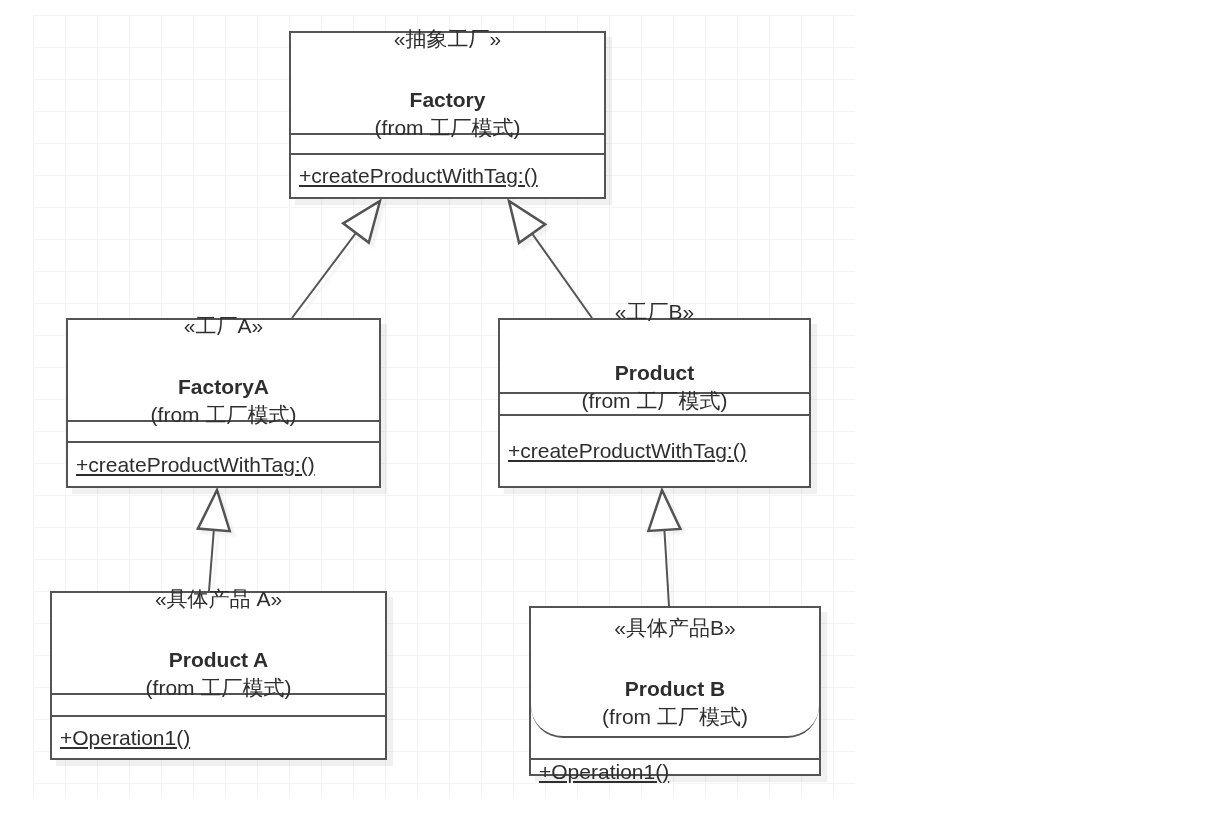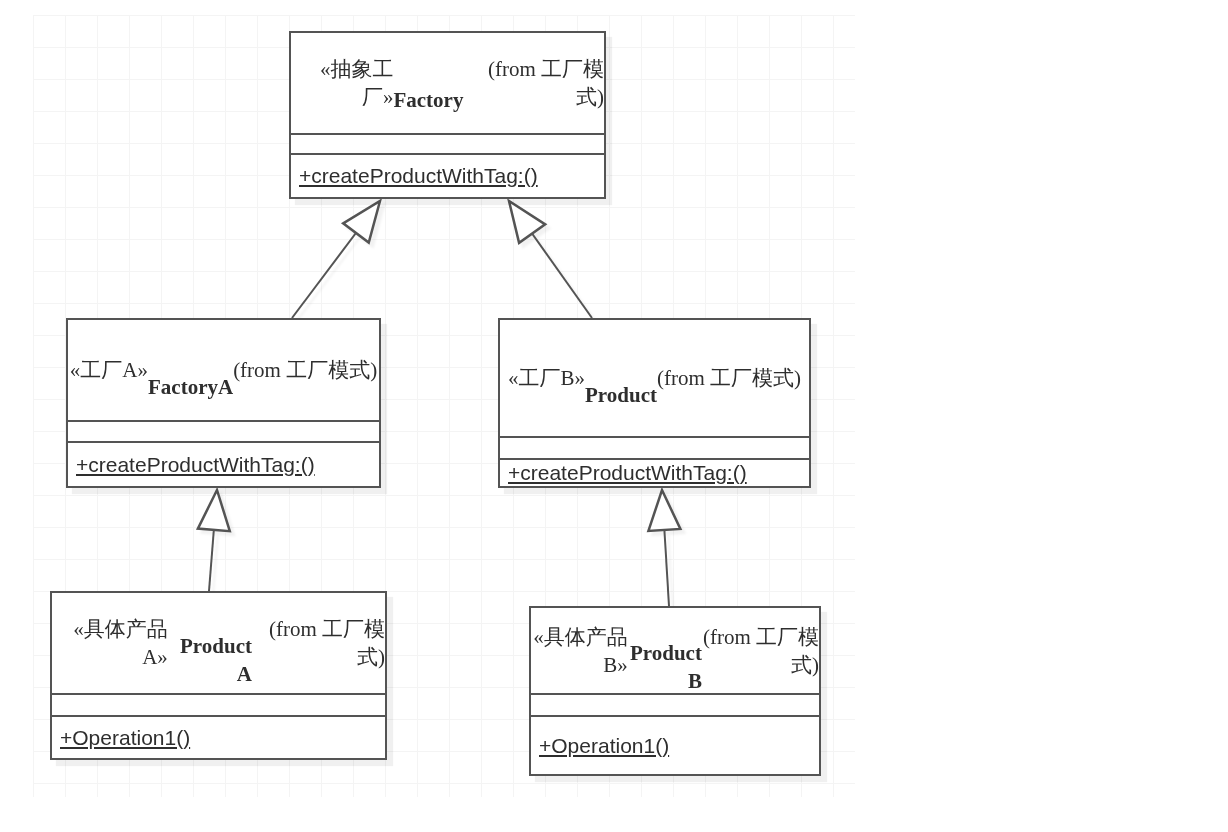--- a/index.html
+++ b/index.html
@@ -33,26 +33,25 @@
     background:#ffffff;
     border:2px solid #545454;
     box-shadow:6px 6px 1px rgba(0,0,0,0.06);
     display:flex;
     flex-direction:column;
     color:#2e2e2e;
   }
   .c-title{
     box-sizing:border-box;
     border-bottom:2px solid #545454;
-    display:flex;flex-direction:row;
+    display:flex;flex-direction:column;
     justify-content:center;align-items:center;
-    text-align:right;
+    text-align:center;
     font-size:21px;line-height:28px;
     flex:0 0 auto;
-    font-family:Liberation Serif, serif;
   }
   .c-name{font-weight:bold;margin-top:33px;}
   .c-attrs{
     box-sizing:border-box;
     border-bottom:2px solid #545454;
     flex:0 0 auto;
   }
   .c-ops{
     flex:1 1 auto;
     display:flex;align-items:center;
@@ -98,21 +97,21 @@
       <div class="c-name">FactoryA</div>
       <div class="c-from">(from 工厂模式)</div>
     </div>
     <div class="c-attrs" style="height: 21px;"></div>
     <div class="c-ops">
       <span>+createProductWithTag:()</span>
     </div>
   </div>
 
   <div class="uml-class" style="left: 498px; top: 318px; width: 313px; height: 170px;">
-    <div class="c-title" style="height: 118px;">
+    <div class="c-title" style="height: 74px;">
       <div class="c-stereo">«工厂B»</div>
       <div class="c-name">Product</div>
       <div class="c-from">(from 工厂模式)</div>
     </div>
     <div class="c-attrs" style="height: 22px;"></div>
     <div class="c-ops">
       <span>+createProductWithTag:()</span>
     </div>
   </div>
 
@@ -122,21 +121,21 @@
       <div class="c-name">Product A</div>
       <div class="c-from">(from 工厂模式)</div>
     </div>
     <div class="c-attrs" style="height: 22px;"></div>
     <div class="c-ops">
       <span>+Operation1()</span>
     </div>
   </div>
 
   <div class="uml-class" style="left: 529px; top: 606px; width: 292px; height: 170px;">
-    <div class="c-title" style="height: 87px;">
+    <div class="c-title" style="height: 130px; border-radius: 32px;">
       <div class="c-stereo">«具体产品B»</div>
       <div class="c-name">Product B</div>
       <div class="c-from">(from 工厂模式)</div>
     </div>
     <div class="c-attrs" style="height: 22px;"></div>
     <div class="c-ops">
       <span>+Operation1()</span>
     </div>
   </div>
 </div>

